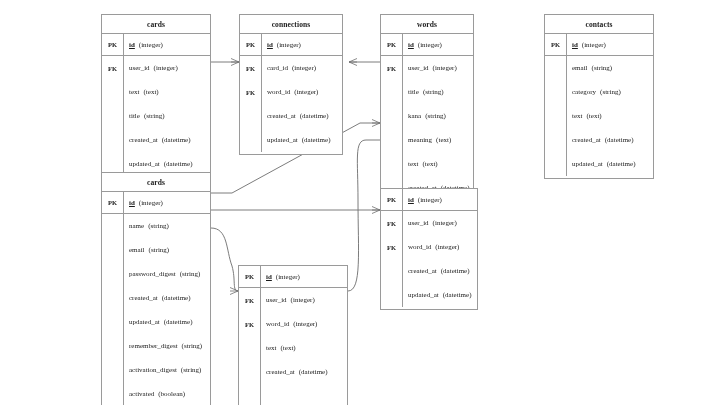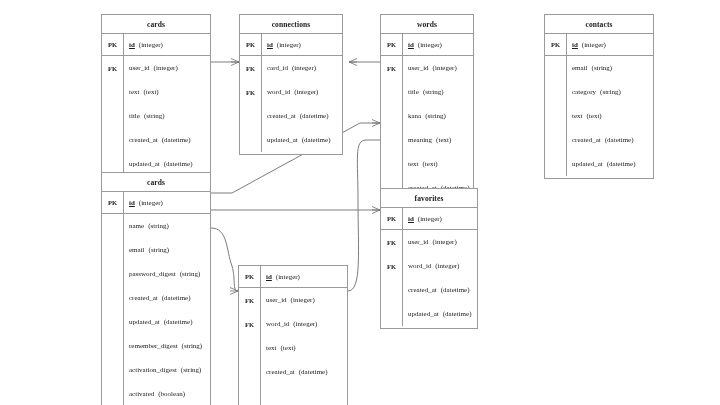--- a/index.html
+++ b/index.html
@@ -370,21 +370,20 @@
           <div class="row">
             <div class="key"></div>
             <div class="fieldcell">
               <span class="fname">activated</span>
               <span class="ftype">(boolean)</span>
             </div>
           </div>
         </div>
       </div>
       <div class="entity" style="left: 380px; top: 188px; width: 98px;">
-        <div class="ent-title">favorites</div>
         <div class="body-rows">
           <div class="row pkrow">
             <div class="key">PK</div>
             <div class="fieldcell">
               <span class="fname">id</span>
               <span class="ftype">(integer)</span>
             </div>
           </div>
           <div class="row">
             <div class="key">FK</div>

